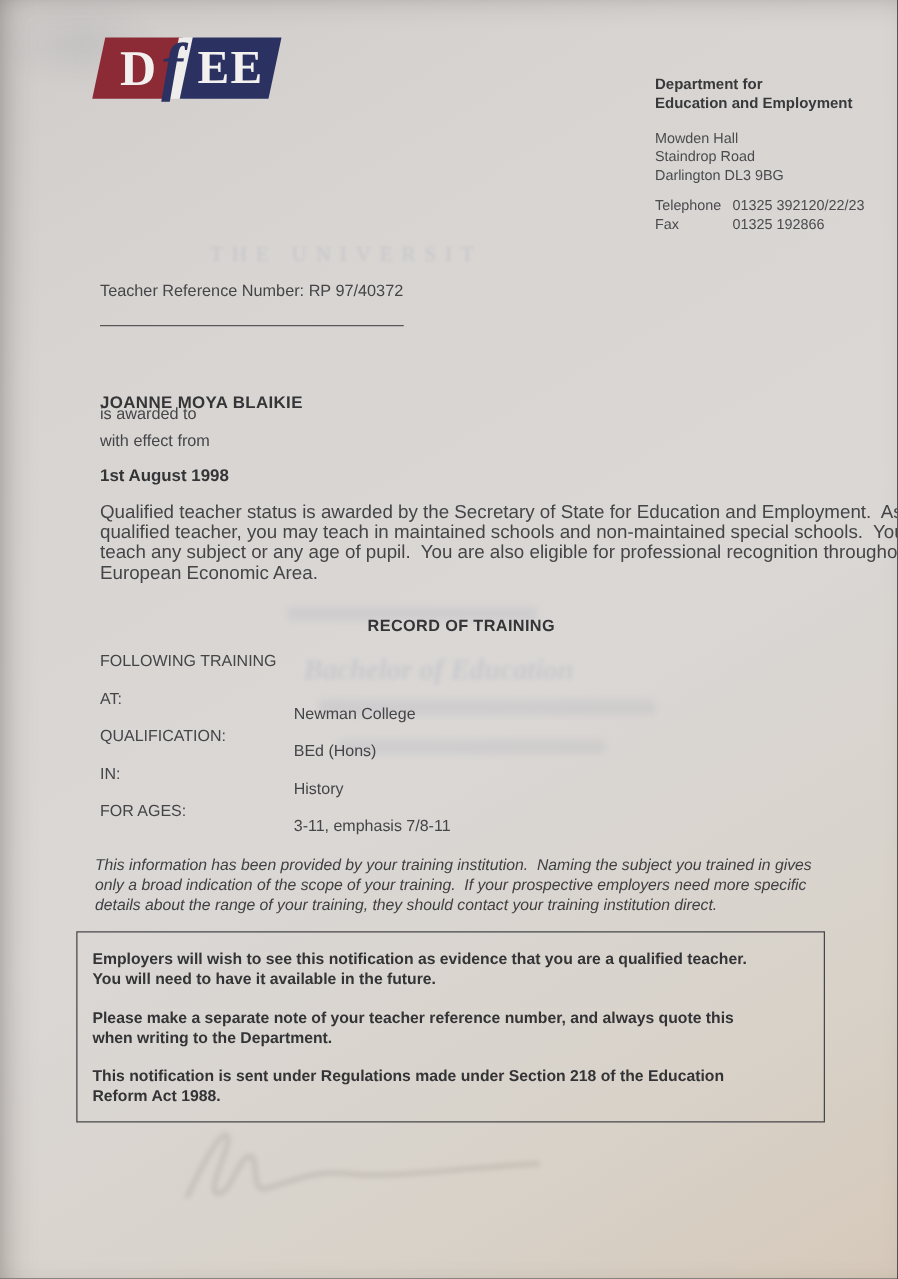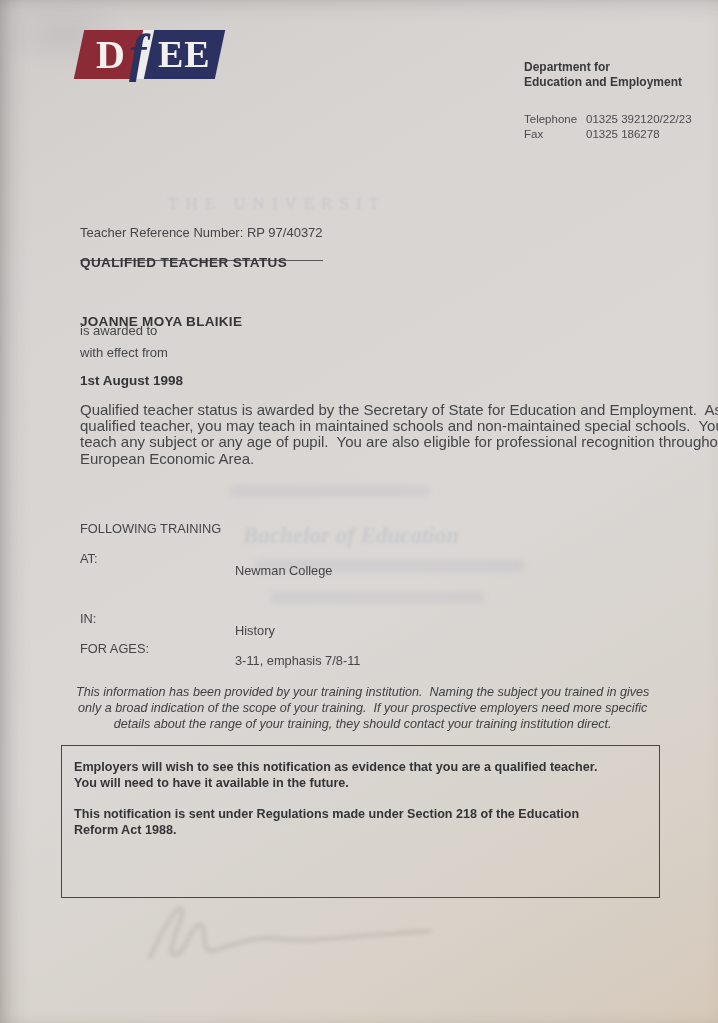--- a/index.html
+++ b/index.html
@@ -42,21 +42,21 @@
     font-family: "Liberation Serif", serif;
     font-style: italic; font-weight: bold;
     font-size: 52px; line-height: 58px;
     color: #2b3261;
   }
 
   
   .letterhead { position: absolute; left: 524px; top: 60px; width: 190px; font-size: 11.5px; line-height: 15px; color: #4b4b4e; }
   .letterhead .dept { font-weight: bold; font-size: 12px; color: #39393c; }
   .letterhead .addr { margin-top: 14px; }
-  .letterhead .contacts { margin-top: 22px; }
+  .letterhead .contacts { margin-top: 9px; }
   .contact-row { display: flex; }
   .contact-row .clabel { width: 62px; flex: 0 0 62px; }
 
   
   .abs { position: absolute; left: 80px; }
   .pre { white-space: pre; }
   .bold { font-weight: bold; color: #353538; }
   .ref {
     top: 225px; font-size: 13px;
     border-bottom: 1px solid #57575a;
@@ -72,21 +72,20 @@
   .rec-head { top: 493px; width: 578px; text-align: center; font-size: 13px; letter-spacing: .3px; }
   .following { top: 521px; font-size: 12.8px; }
   .rec-row { font-size: 12.8px; width: 560px; }
   .rec-row .val { position: absolute; left: 155px; top: 12px; }
   .row0 { top: 551px; } .row1 { top: 581px; } .row2 { top: 611px; } .row3 { top: 641px; }
 
   .italic-note {
     top: 684px; left: 76px;
     font-style: italic; font-size: 12.6px; line-height: 16.2px;
     color: #404043;
-    text-align: center;
   }
 
   .notice-box {
     position: absolute; left: 61px; top: 745px;
     width: 599px; height: 153px;
     border: 1.5px solid #47474a;
     box-sizing: border-box;
     padding: 13px 16px 4px 12px;
   }
   .notice-box p {
@@ -138,62 +137,73 @@
     <div class="blk logo-band"></div>
     <div class="blk logo-navy">
       <span class="ltr">EE</span>
     </div>
     <div class="logo-f">f</div>
   </div>
 
   <div class="letterhead">
     <div class="dept">Department for</div>
     <div class="dept">Education and Employment</div>
+    <div class="addr">
+      <div>Mowden Hall</div>
+      <div>Staindrop Road</div>
+      <div>Darlington DL3 9BG</div>
+    </div>
     <div class="contacts">
       <div class="contact-row">
         <span class="clabel">Telephone</span>
         <span>01325 392120/22/23</span>
       </div>
       <div class="contact-row">
         <span class="clabel">Fax</span>
-        <span>01325 186278</span>
+        <span>01325 192866</span>
       </div>
     </div>
   </div>
 
   <div class="abs ref">Teacher Reference Number: RP 97/40372</div>
-  <div class="abs qts bold">QUALIFIED TEACHER STATUS</div>
   <div class="abs award">is awarded to</div>
   <div class="abs name bold">JOANNE MOYA BLAIKIE</div>
   <div class="abs wef">with effect from</div>
   <div class="abs date bold">1st August 1998</div>
   <div class="abs para pre">Qualified teacher status is awarded by the Secretary of State for Education and Employment.  As a
 qualified teacher, you may teach in maintained schools and non-maintained special schools.  You may
 teach any subject or any age of pupil.  You are also eligible for professional recognition throughout the
 European Economic Area.</div>
 
+  <div class="abs rec-head bold">RECORD OF TRAINING</div>
   <div class="abs following">FOLLOWING TRAINING</div>
 
   <div class="abs rec-row row0">
     <span>AT:</span>
     <span class="val">Newman College</span>
   </div>
+  <div class="abs rec-row row1">
+    <span>QUALIFICATION:</span>
+    <span class="val">BEd (Hons)</span>
+  </div>
   <div class="abs rec-row row2">
     <span>IN:</span>
     <span class="val">History</span>
   </div>
   <div class="abs rec-row row3">
     <span>FOR AGES:</span>
     <span class="val">3-11, emphasis 7/8-11</span>
   </div>
 
   <div class="abs italic-note pre">This information has been provided by your training institution.  Naming the subject you trained in gives
 only a broad indication of the scope of your training.  If your prospective employers need more specific
 details about the range of your training, they should contact your training institution direct.</div>
 
   <div class="notice-box">
     <p>Employers will wish to see this notification as evidence that you are a qualified teacher.
 You will need to have it available in the future.</p>
+    <p>Please make a separate note of your teacher reference number, and always quote this
+when writing to the Department.</p>
     <p>This notification is sent under Regulations made under Section 218 of the Education
 Reform Act 1988.</p>
   </div>
 
 </div>
 
 </body></html>

